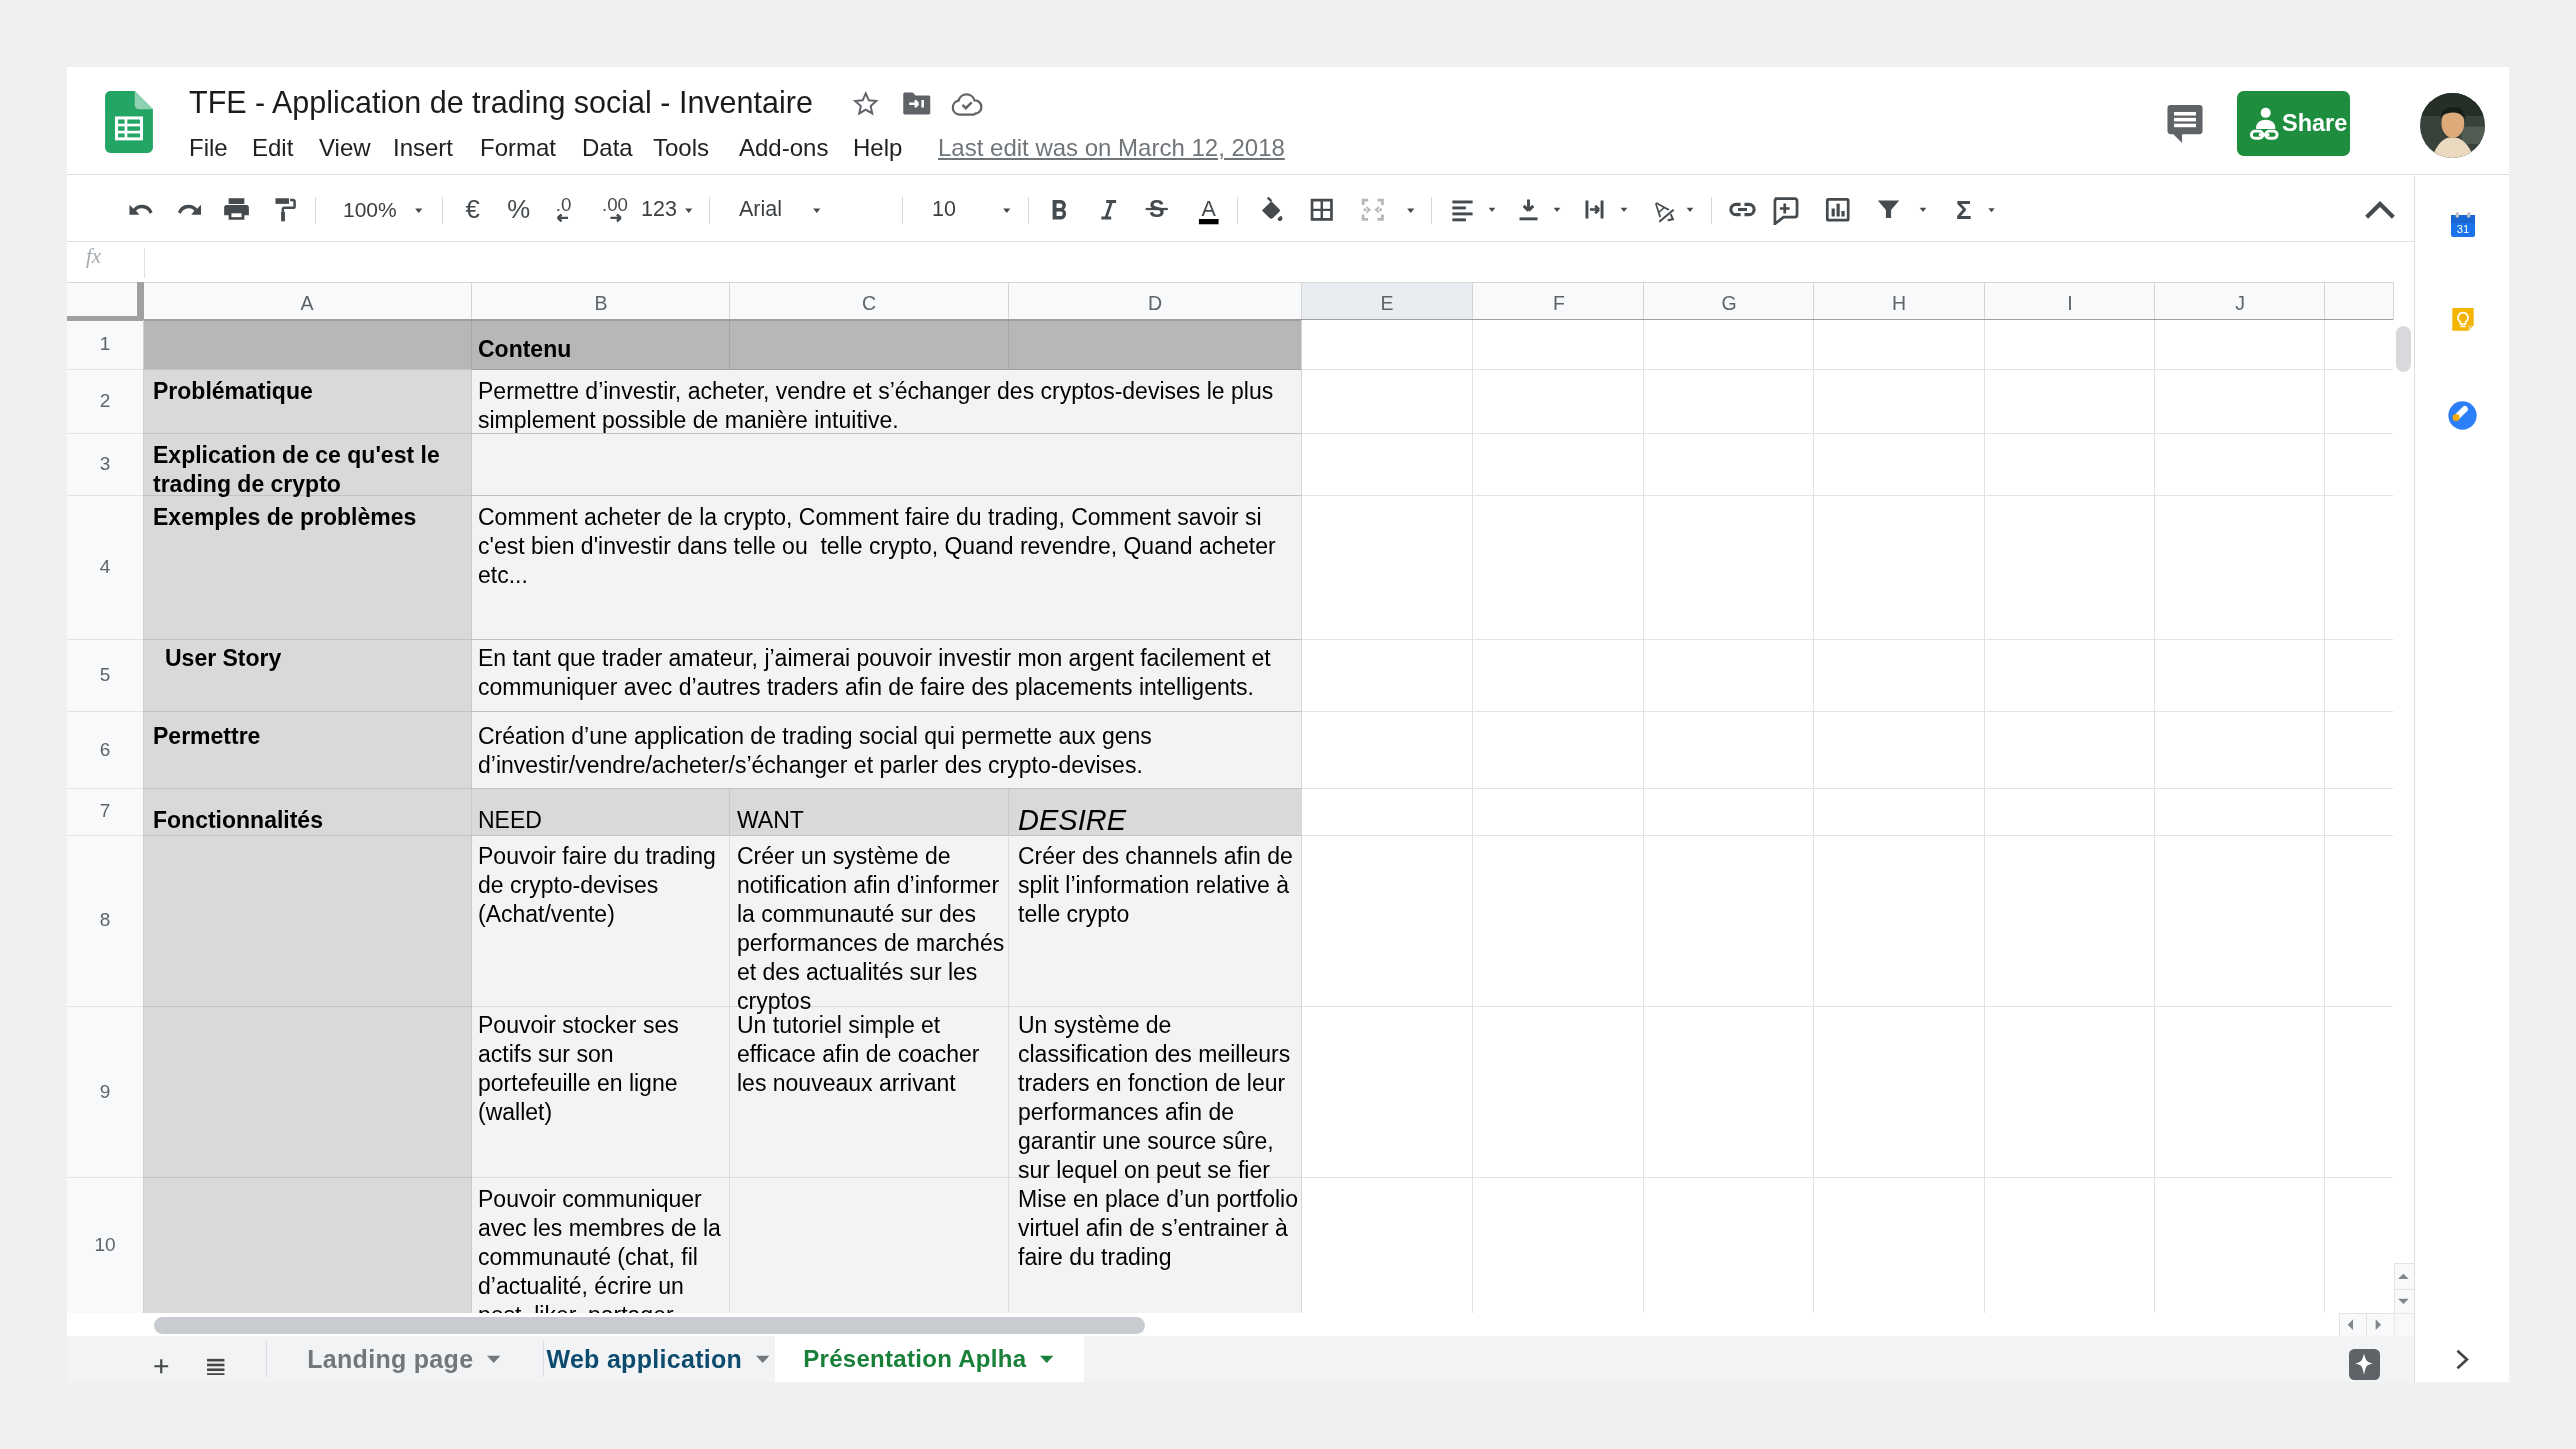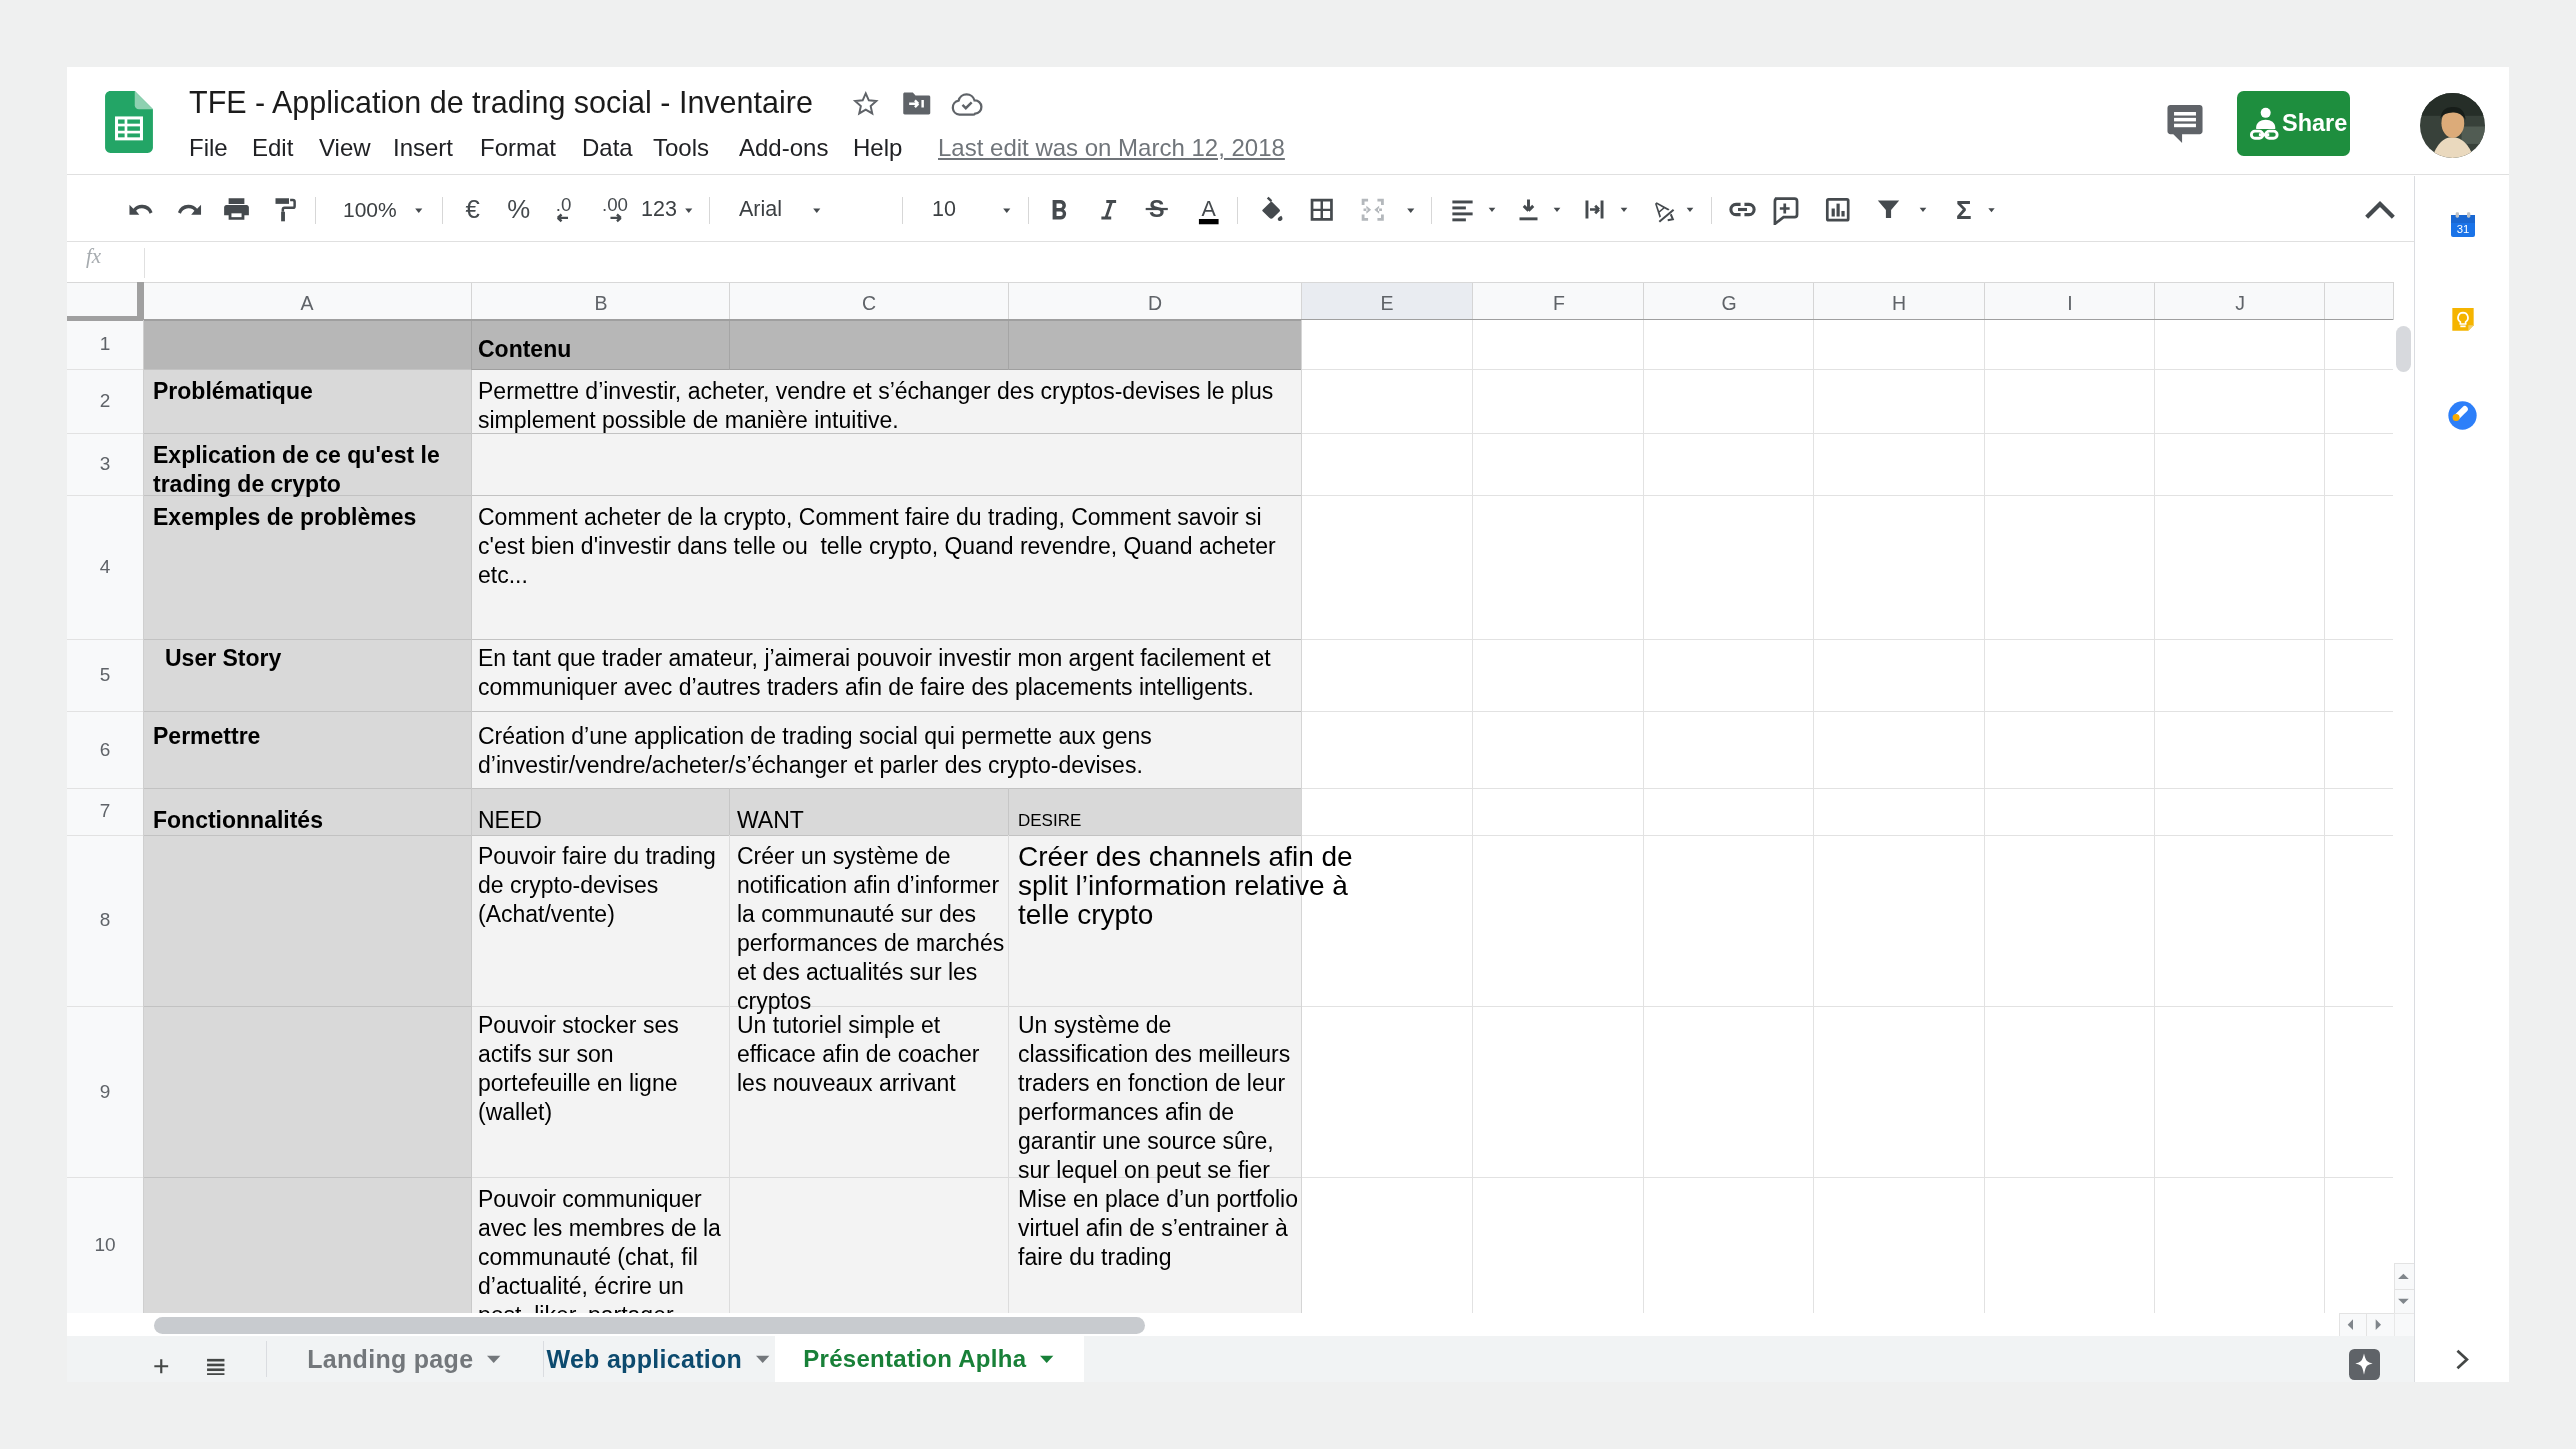--- a/index.html
+++ b/index.html
@@ -111,31 +111,31 @@
 etc...</div>
 <div class="tx b" style="left:153px;top:644px;font-size:23px;line-height:29px;margin-left:12px;">User Story</div>
 <div class="tx" style="left:478px;top:644px;font-size:23px;line-height:29px;">En tant que trader amateur, j’aimerai pouvoir investir mon argent facilement et
 communiquer avec d’autres traders afin de faire des placements intelligents.</div>
 <div class="tx b" style="left:153px;top:722px;font-size:23px;line-height:29px;">Permettre</div>
 <div class="tx" style="left:478px;top:722px;font-size:23px;line-height:29px;">Création d’une application de trading social qui permette aux gens
 d’investir/vendre/acheter/s’échanger et parler des crypto-devises.</div>
 <div class="tx b" style="left:153px;top:806px;font-size:23px;line-height:29px;">Fonctionnalités</div>
 <div class="tx" style="left:478px;top:806px;font-size:23px;line-height:29px;">NEED</div>
 <div class="tx" style="left:737px;top:806px;font-size:23px;line-height:29px;">WANT</div>
-<div class="tx" style="left:1018px;top:806px;font-size:17px;line-height:29px;">DESIRE</div>
+<div class="tx" style="left:1018px;top:806px;font-size:29px;line-height:29px;font-style:italic;">DESIRE</div>
 <div class="tx" style="left:478px;top:842px;font-size:23px;line-height:29px;">Pouvoir faire du trading
 de crypto-devises
 (Achat/vente)</div>
 <div class="tx" style="left:737px;top:842px;font-size:23px;line-height:29px;">Créer un système de
 notification afin d’informer
 la communauté sur des
 performances de marchés
 et des actualités sur les
 cryptos</div>
-<div class="tx" style="left:1018px;top:842px;font-size:28px;line-height:29px;">Créer des channels afin de
+<div class="tx" style="left:1018px;top:842px;font-size:23px;line-height:29px;">Créer des channels afin de
 split l’information relative à
 telle crypto</div>
 <div class="tx" style="left:478px;top:1011px;font-size:23px;line-height:29px;">Pouvoir stocker ses
 actifs sur son
 portefeuille en ligne
 (wallet)</div>
 <div class="tx" style="left:737px;top:1011px;font-size:23px;line-height:29px;">Un tutoriel simple et
 efficace afin de coacher
 les nouveaux arrivant</div>
 <div class="tx" style="left:1018px;top:1011px;font-size:23px;line-height:29px;">Un système de

